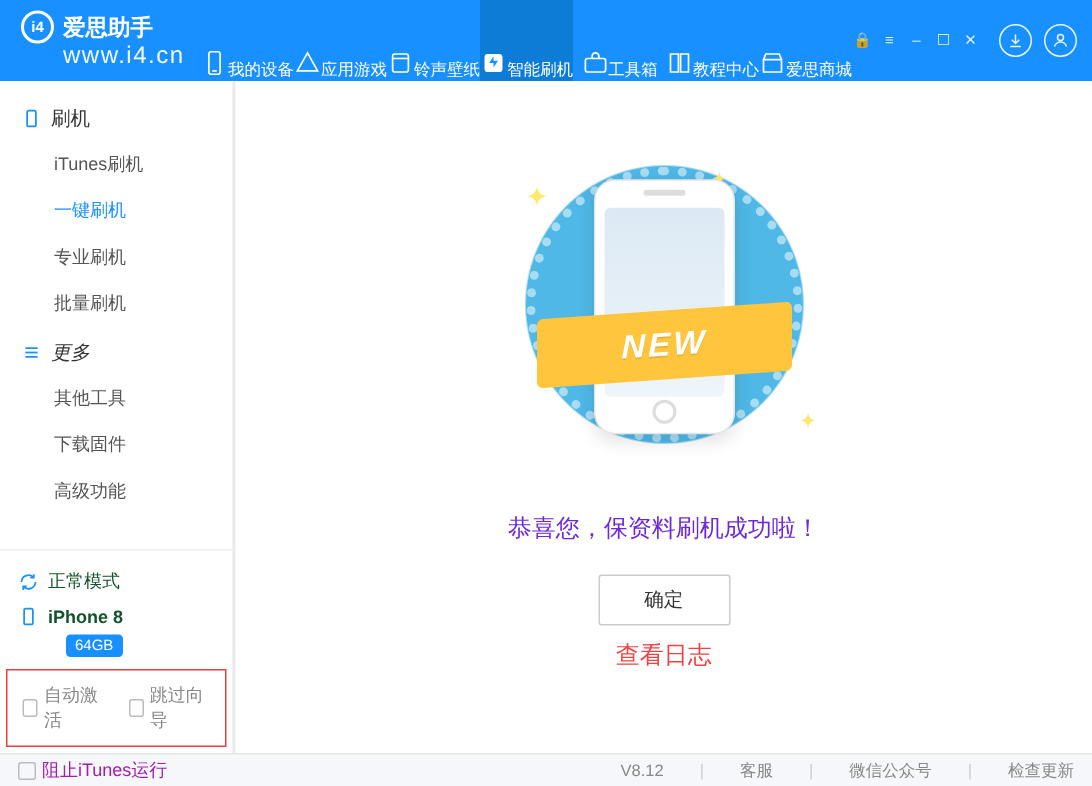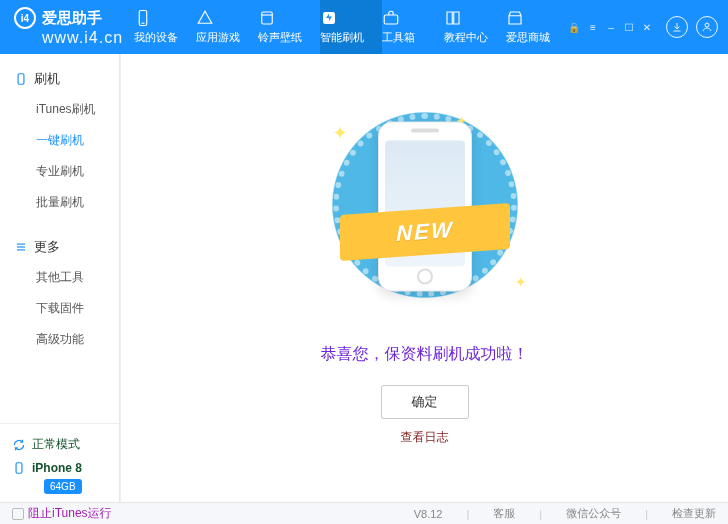--- a/index.html
+++ b/index.html
@@ -5,32 +5,32 @@
     *{margin:0;padding:0;box-sizing:border-box;}
     body{font-family:"Microsoft YaHei",sans-serif;font-size:12px;color:#333;background:#f5f7fa;width:728px;height:524px;overflow:hidden;}
     
     .header{background:#1890ff;height:54px;display:flex;align-items:stretch;color:#fff;}
     .logo-block{display:flex;flex-direction:column;justify-content:center;padding:0 14px;min-width:108px;}
     .logo-row{display:flex;align-items:center;gap:6px;}
     .logo-ring{width:22px;height:22px;border:2px solid #fff;border-radius:50%;display:flex;align-items:center;justify-content:center;font-weight:bold;font-size:10px;}
     .logo-title{font-size:15px;font-weight:bold;}
     .logo-sub{font-size:16px;margin-left:28px;letter-spacing:1px;opacity:.95;}
     .nav{display:flex;flex:1;}
-    .nav-item{display:flex;flex-direction:column;align-items:flex-start;justify-content:center;width:62px;font-size:11px;cursor:pointer;position:relative;}
+    .nav-item{display:flex;flex-direction:row;align-items:flex-end;justify-content:center;width:62px;font-size:11px;cursor:pointer;position:relative;}
     .nav-item.active{background:#0c7cd6;}
     .nav-icon{width:18px;height:18px;display:flex;align-items:center;justify-content:center;margin-bottom:3px;}
     .nav-icon svg{width:18px;height:18px;stroke:#fff;fill:none;stroke-width:1.5;}
     .header-right{display:flex;align-items:center;gap:8px;padding-right:10px;}
     .win-ctrl{display:flex;gap:4px;font-size:10px;opacity:.85;margin-right:4px;}
     .win-ctrl span{width:14px;height:14px;display:flex;align-items:center;justify-content:center;cursor:pointer;}
     .circ-btn{width:22px;height:22px;border:1.5px solid #fff;border-radius:50%;display:flex;align-items:center;justify-content:center;cursor:pointer;opacity:.9;}
     .circ-btn svg{width:12px;height:12px;stroke:#fff;fill:none;stroke-width:2;}
     
     .body{display:flex;height:calc(100% - 54px - 22px);}
-    .sidebar{width:120px;background:#fff;border-right:1px solid #e8e8e8;display:flex;flex-direction:column;justify-content:space-between;}
+    .sidebar{width:156px;background:#fff;border-right:1px solid #e8e8e8;display:flex;flex-direction:column;justify-content:space-between;}
     .side-scroll{flex:1;padding:10px 0;}
     .side-sec{padding:6px 14px;display:flex;align-items:center;gap:6px;color:#333;font-size:13px;}
     .side-sec svg{width:14px;height:14px;stroke:#1890ff;fill:none;stroke-width:2;}
     .side-item{padding:7px 0 7px 36px;font-size:12px;color:#555;cursor:pointer;}
     .side-item.active{color:#1890ff;}
     .side-bottom{border-top:1px solid #eee;padding:8px 10px;}
     .mode-row{display:flex;align-items:center;gap:6px;padding:4px 2px;font-size:12px;color:#14532d;}
     .mode-row svg{width:14px;height:14px;}
     .badge{display:inline-block;background:#1890ff;color:#fff;font-size:10px;padding:2px 6px;border-radius:3px;margin-left:34px;}
     .bottom-checks{padding:8px 10px;border:1.5px solid #e84040;display:flex;gap:16px;margin:0 4px 4px 4px;}
@@ -47,21 +47,21 @@
     .s3{bottom:30px;right:8px;font-size:14px;}
     .phone{position:absolute;left:50%;top:50%;transform:translate(-50%,-55%);width:94px;height:170px;background:#fff;border-radius:14px;box-shadow:0 4px 12px rgba(0,0,0,.12);border:1px solid #e5e5e5;}
     .phone::before{content:'';position:absolute;top:6px;left:50%;transform:translateX(-50%);width:28px;height:4px;background:#ddd;border-radius:2px;}
     .phone::after{content:'';position:absolute;bottom:6px;left:50%;transform:translateX(-50%);width:12px;height:12px;border:2px solid #ddd;border-radius:50%;}
     .phone-screen{position:absolute;top:18px;bottom:24px;left:6px;right:6px;background:linear-gradient(#dce9f4,#eef5fb);border-radius:4px;}
     .ribbon{position:absolute;left:50%;top:58%;transform:translate(-50%,-50%);width:170px;height:46px;}
     .ribbon-body{position:absolute;inset:0;background:#ffc53d;transform:skewY(-4deg);border-radius:4px;display:flex;align-items:center;justify-content:center;}
     .ribbon-txt{color:#fff;font-weight:700;font-size:22px;letter-spacing:2px;font-style:italic;text-shadow:0 1px 0 rgba(0,0,0,.12);}
     .msg{margin-top:24px;font-size:16px;color:#6d28d9;}
     .btn{margin-top:20px;padding:7px 30px;border:1px solid #ccc;background:#fff;cursor:pointer;font-size:13px;color:#333;border-radius:2px;}
-    .link{margin-top:10px;font-size:12px;color:#7f1d1d;cursor:pointer;}
+    .link{margin-top:10px;font-size:16px;color:#ef4444;cursor:pointer;}
     
     .statusbar{height:22px;background:#f5f7fa;border-top:1px solid #e5e5e5;display:flex;align-items:center;padding:0 12px;font-size:11px;color:#888;}
     .statusbar .chk{color:#a21caf;align-items:center;}
     .status-right{margin-left:auto;display:flex;gap:24px;align-items:center;}
     .sep{color:#ccc;}
   </style>
 </head>
 <body>
 
 <div class="header">
@@ -164,21 +164,21 @@
         <svg viewBox="0 0 24 24">
             <rect x="7" y="3" width="10" height="18" rx="2"></rect>
           </svg>
         <span>刷机</span>
       </div>
       <div class="side-item">iTunes刷机</div>
       <div class="side-item active">一键刷机</div>
       <div class="side-item">专业刷机</div>
       <div class="side-item">批量刷机</div>
 
-      <div class="side-sec" style="margin-top:14px;">
+      <div class="side-sec" style="margin-top:2px;font-style:italic;">
         <svg viewBox="0 0 24 24">
             <line x1="5" y1="7" x2="19" y2="7"></line>
             <line x1="5" y1="12" x2="19" y2="12"></line>
             <line x1="5" y1="17" x2="19" y2="17"></line>
           </svg>
         <span>更多</span>
       </div>
       <div class="side-item">其他工具</div>
       <div class="side-item">下载固件</div>
       <div class="side-item">高级功能</div>
@@ -194,20 +194,30 @@
       </div>
       <div class="mode-row">
         <svg viewBox="0 0 24 24" style="stroke:#1890ff;fill:none;stroke-width:2;">
             <rect x="7" y="3" width="10" height="18" rx="2"></rect>
           </svg>
         <span style="font-weight:600;">iPhone 8</span>
       </div>
       <span class="badge">64GB</span>
     </div>
 
+    <div class="bottom-checks">
+      <label class="chk">
+        <span class="chk-box"></span>
+        <span>自动激活</span>
+      </label>
+      <label class="chk">
+        <span class="chk-box"></span>
+        <span>跳过向导</span>
+      </label>
+    </div>
   </aside>
 
   <main class="main">
     <div class="illus">
       <div class="ring-bg"></div>
       <span class="star s1">✦</span>
       <span class="star s2">✦</span>
       <span class="star s3">✦</span>
       <div class="phone">
           <div class="phone-screen"></div>

